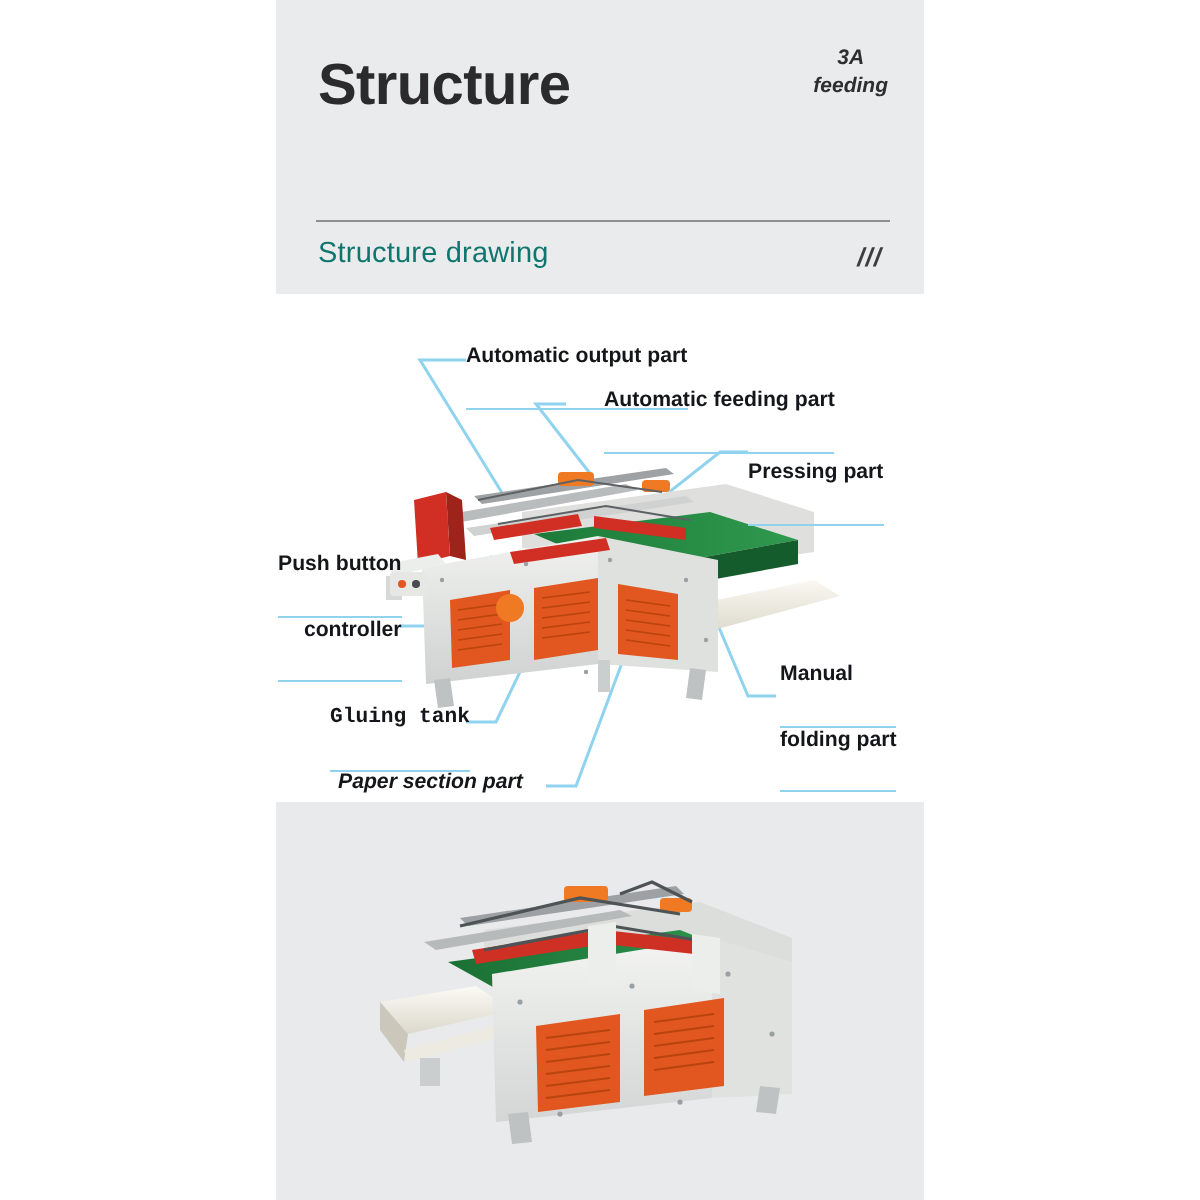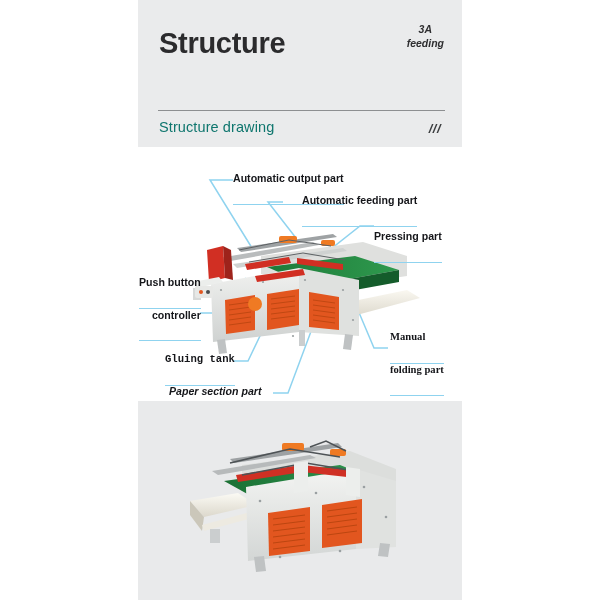--- a/index.html
+++ b/index.html
@@ -43,21 +43,21 @@
 
   
   .stage{position:absolute;left:0;top:150px;width:600px;height:250px;}
   .callout{
     position:absolute;font-size:10.6px;font-weight:bold;color:#15161a;
     line-height:12.6px;white-space:nowrap;
   }
   .callout .ln{
     display:block;border-bottom:1.6px solid #8fd3ef;padding-bottom:19px;
   }
-  .callout.r .ln{text-align:left;font-family:Liberation Serif, serif;}
+  .callout.r .ln{text-align:left;}
   svg.leaders{position:absolute;left:0;top:0;width:600px;height:250px;overflow:visible;}
 
   
   .lower{
     position:absolute;left:138px;top:401px;width:324px;height:199px;
     background:#e9eaeb;overflow:hidden;
   }
   svg.mach{display:block;}
 </style>
 </head>

